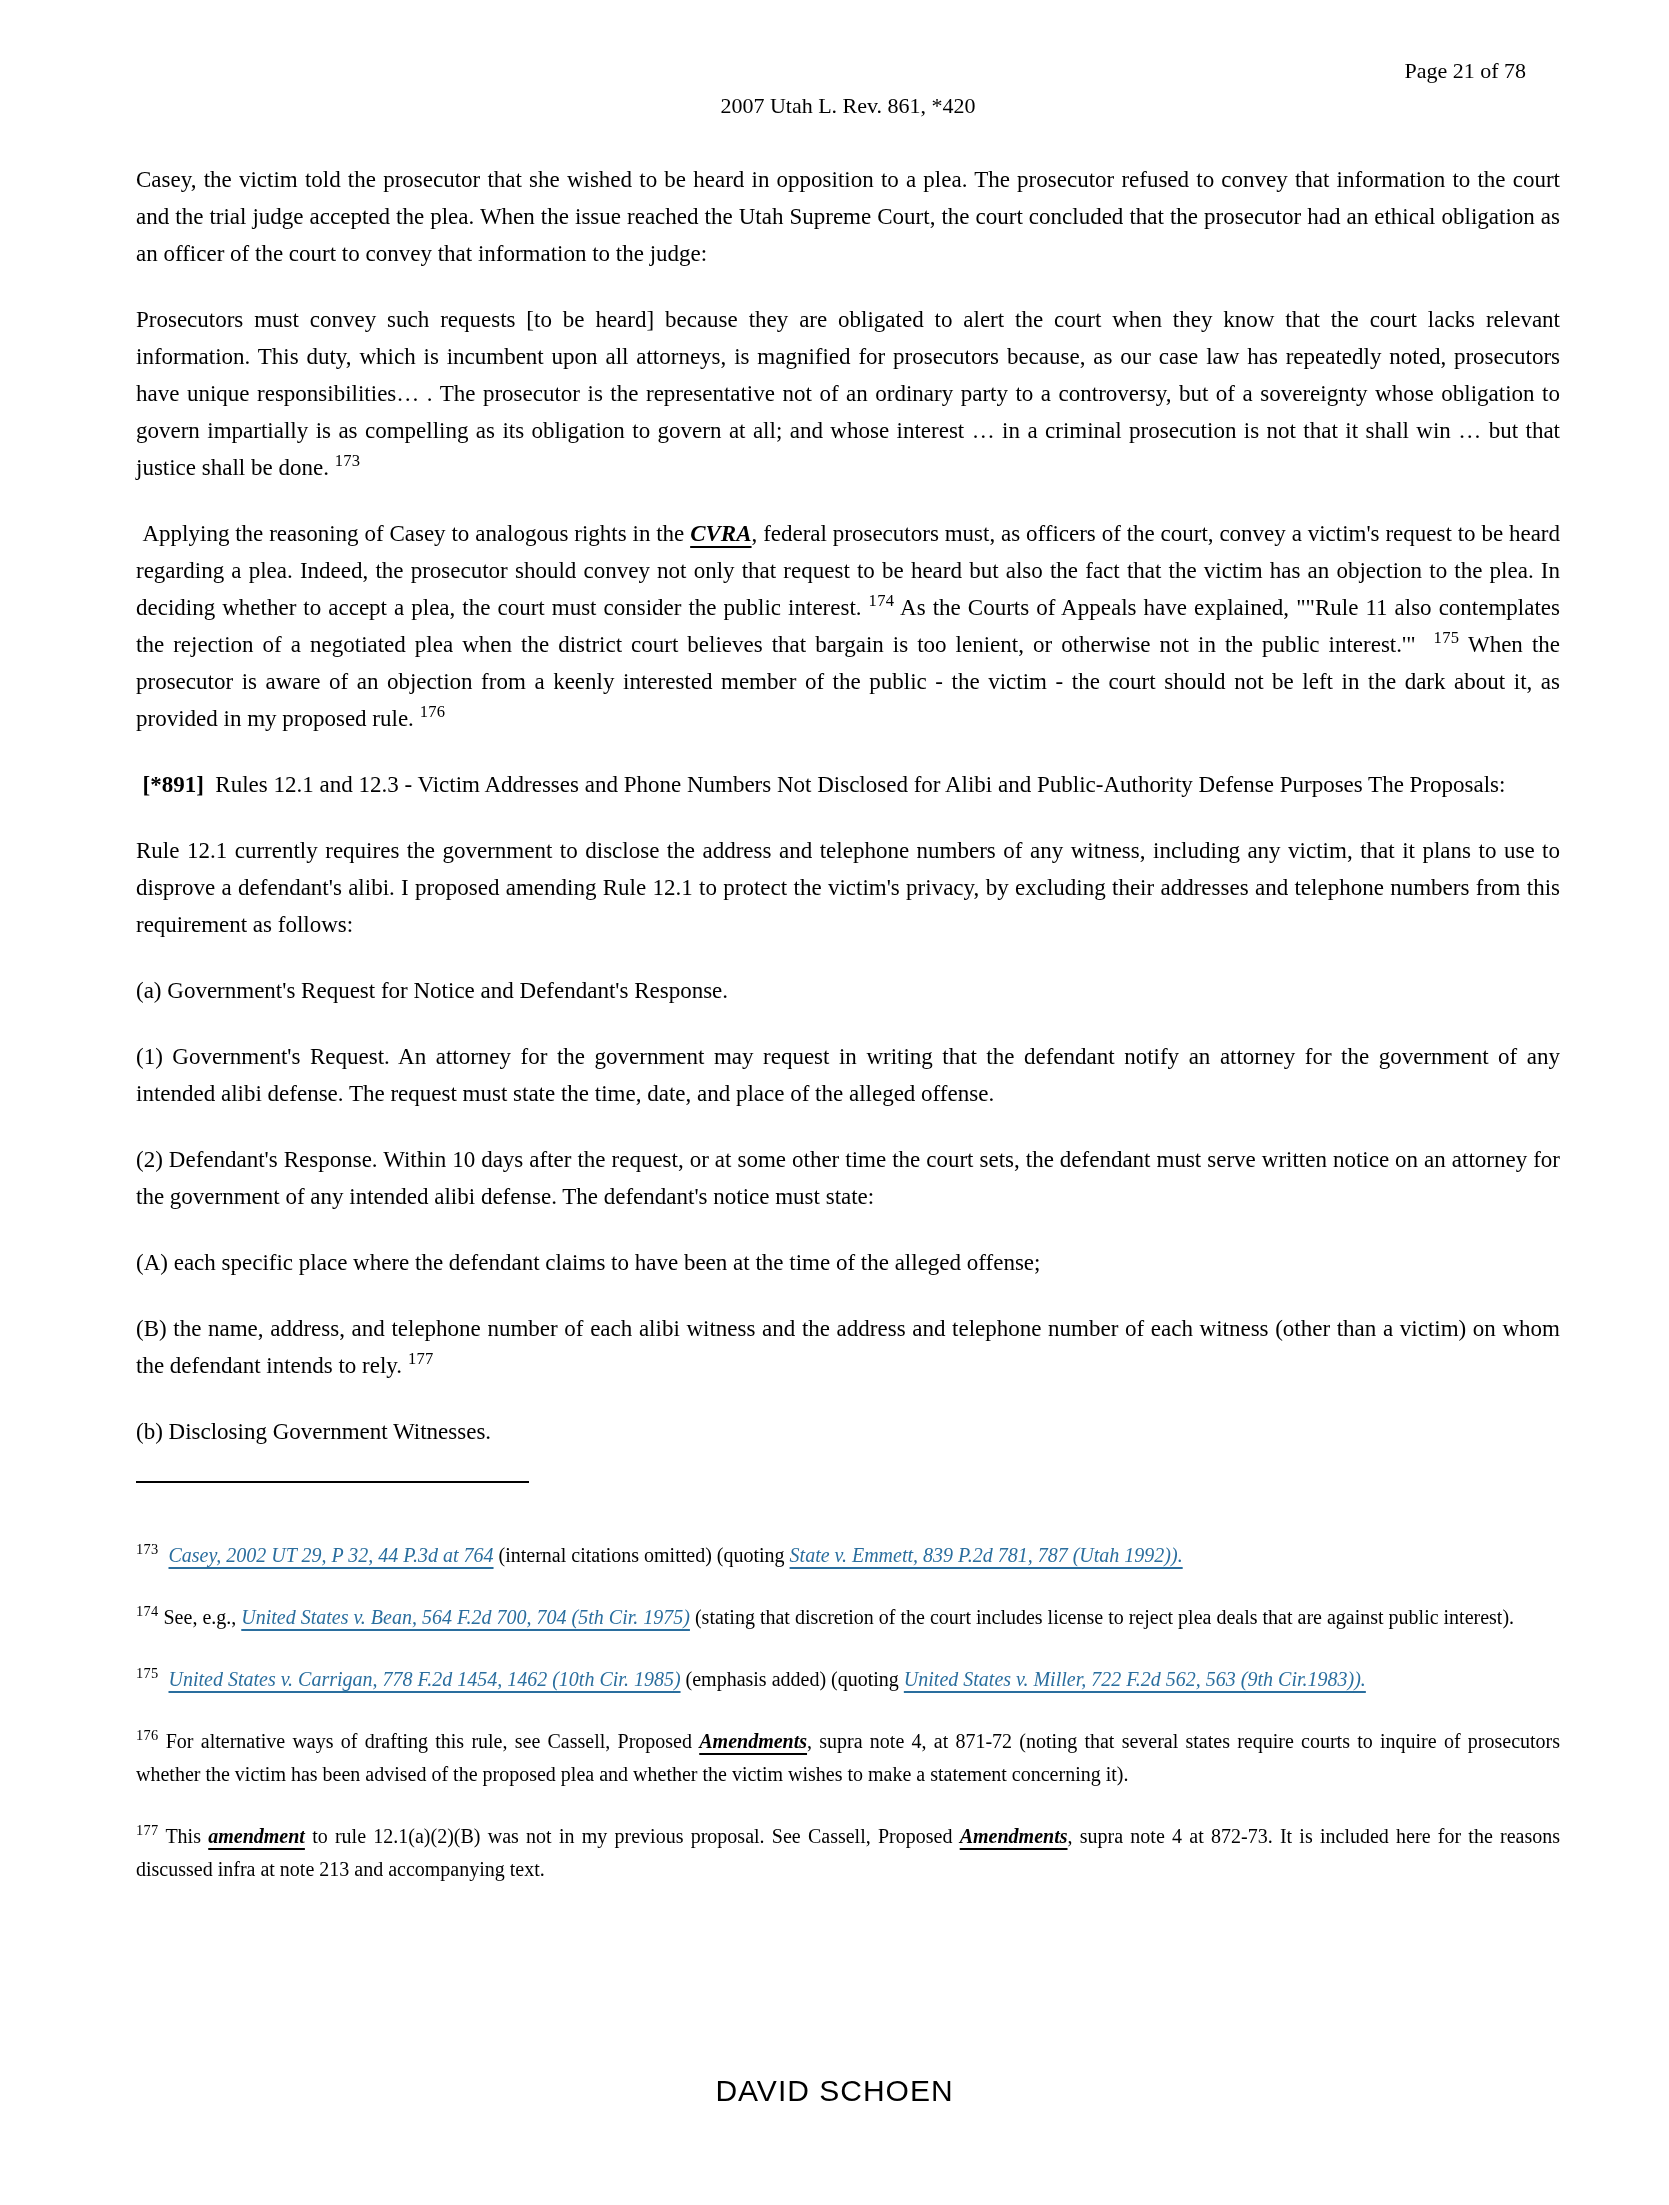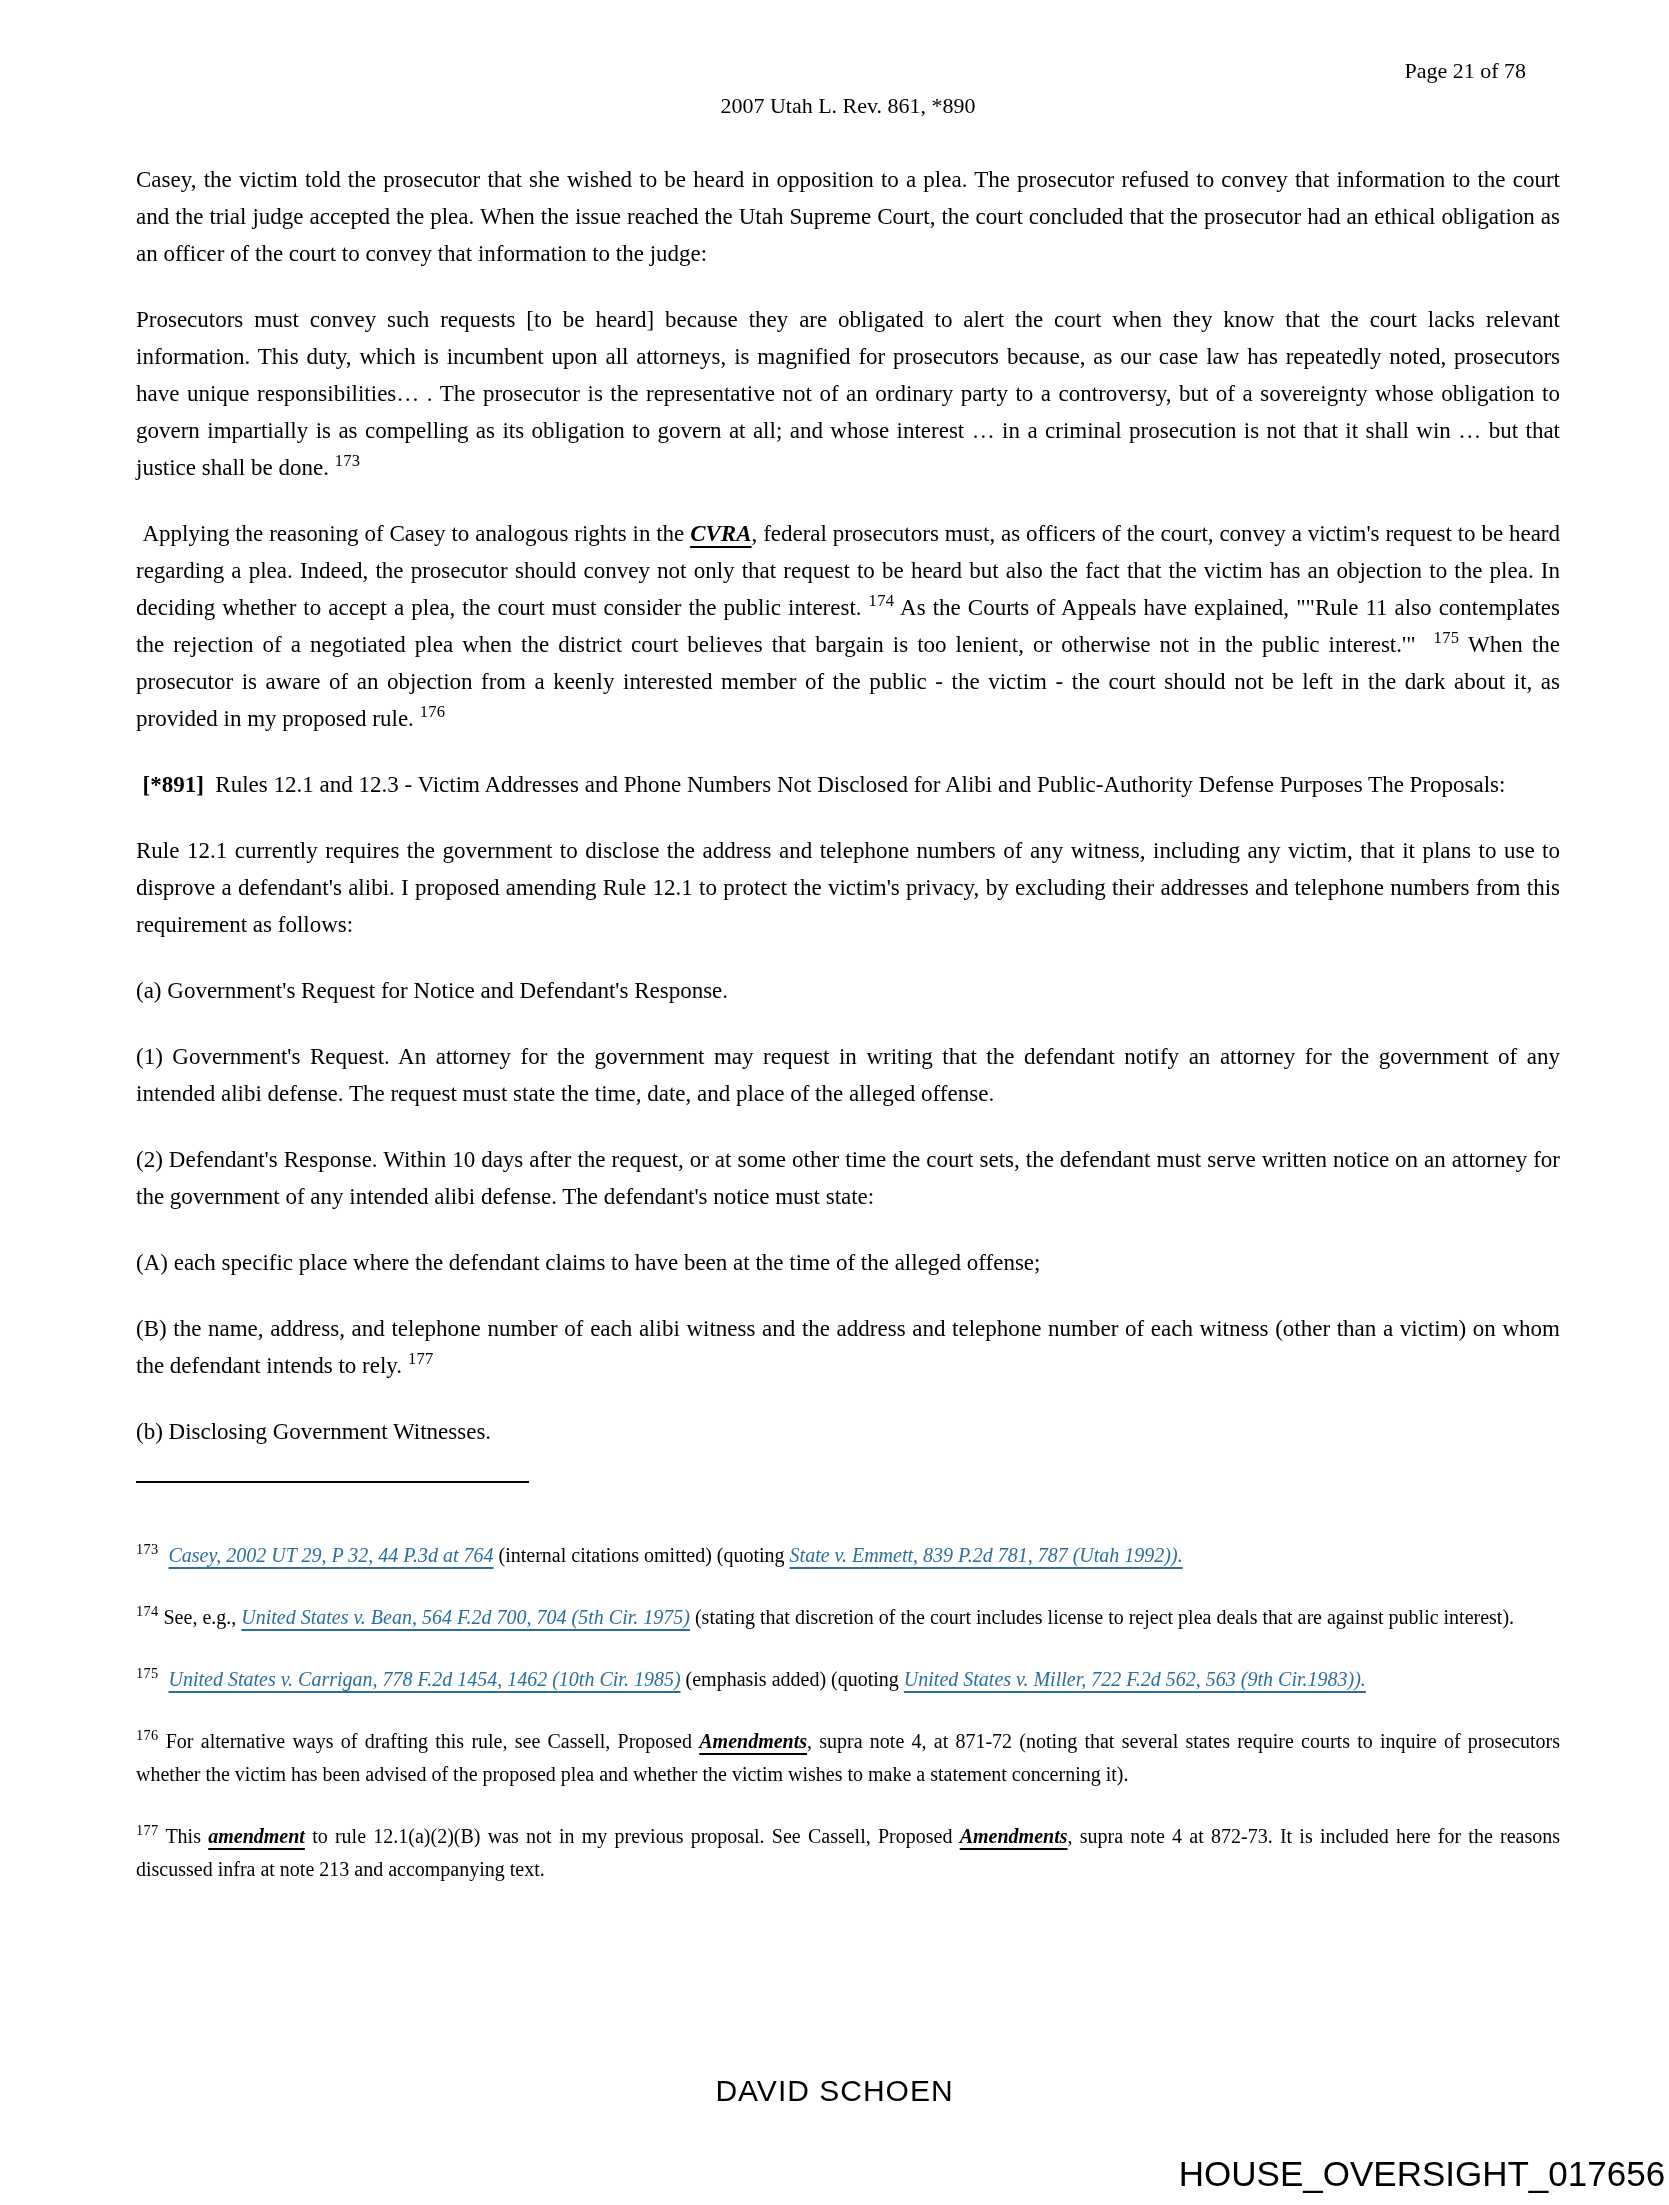--- a/index.html
+++ b/index.html
@@ -85,21 +85,21 @@
     font-family:"Liberation Sans","DejaVu Sans",sans-serif;
     font-size:35px;
   }
 </style>
 </head>
 <body>
 
 <div class="page">
 
   <div class="page-number">Page 21 of 78</div>
-  <div class="citation">2007 Utah L. Rev. 861, *890</div>
+  <div class="citation">2007 Utah L. Rev. 861, *420</div>
 
   <p class="para"><span>Casey, the victim told the prosecutor that she wished to be heard in opposition to a plea. The prosecutor refused to convey that information to the court and the trial judge accepted the plea. When the issue reached the Utah Supreme Court, the court concluded that the prosecutor had an ethical obligation as an officer of the court to convey that information to the judge:</span></p>
   <p class="para"><span>Prosecutors must convey such requests [to be heard] because they are obligated to alert the court when they know that the court lacks relevant information. This duty, which is incumbent upon all attorneys, is magnified for prosecutors because, as our case law has repeatedly noted, prosecutors have unique responsibilities… . The prosecutor is the representative not of an ordinary party to a controversy, but of a sovereignty whose obligation to govern impartially is as compelling as its obligation to govern at all; and whose interest … in a criminal prosecution is not that it shall win … but that justice shall be done. </span><span class="seg-sup">173</span></p>
   <p class="para indent"><span>Applying the reasoning of Casey to analogous rights in the </span><span class="seg-term">CVRA</span><span>, federal prosecutors must, as officers of the court, convey a victim's request to be heard regarding a plea. Indeed, the prosecutor should convey not only that request to be heard but also the fact that the victim has an objection to the plea. In deciding whether to accept a plea, the court must consider the public interest. </span><span class="seg-sup">174</span><span> As the Courts of Appeals have explained, ""Rule 11 also contemplates the rejection of a negotiated plea when the district court believes that bargain is too lenient, or otherwise not in the public interest.'"&nbsp; </span><span class="seg-sup">175</span><span> When the prosecutor is aware of an objection from a keenly interested member of the public - the victim - the court should not be left in the dark about it, as provided in my proposed rule. </span><span class="seg-sup">176</span></p>
   <p class="para indent"><span class="seg-bold">[*891]</span><span>&nbsp; Rules 12.1 and 12.3 - Victim Addresses and Phone Numbers Not Disclosed for Alibi and Public-Authority Defense Purposes The Proposals:</span></p>
   <p class="para"><span>Rule 12.1 currently requires the government to disclose the address and telephone numbers of any witness, including any victim, that it plans to use to disprove a defendant's alibi. I proposed amending Rule 12.1 to protect the victim's privacy, by excluding their addresses and telephone numbers from this requirement as follows:</span></p>
   <p class="para"><span>(a) Government's Request for Notice and Defendant's Response.</span></p>
   <p class="para"><span>(1) Government's Request. An attorney for the government may request in writing that the defendant notify an attorney for the government of any intended alibi defense. The request must state the time, date, and place of the alleged offense.</span></p>
   <p class="para"><span>(2) Defendant's Response. Within 10 days after the request, or at some other time the court sets, the defendant must serve written notice on an attorney for the government of any intended alibi defense. The defendant's notice must state:</span></p>
   <p class="para"><span>(A) each specific place where the defendant claims to have been at the time of the alleged offense;</span></p>
@@ -108,16 +108,15 @@
 
   <hr class="fn-separator">
 
   <p class="footnote"><span class="seg-sup">173</span><span>&nbsp; </span><span class="seg-link">Casey, 2002 UT 29, P 32, 44 P.3d at 764</span><span> (internal citations omitted) (quoting </span><span class="seg-link">State v. Emmett, 839 P.2d 781, 787 (Utah 1992)).</span></p>
   <p class="footnote"><span class="seg-sup">174</span><span> See, e.g., </span><span class="seg-link">United States v. Bean, 564 F.2d 700, 704 (5th Cir. 1975)</span><span> (stating that discretion of the court includes license to reject plea deals that are against public interest).</span></p>
   <p class="footnote"><span class="seg-sup">175</span><span>&nbsp; </span><span class="seg-link">United States v. Carrigan, 778 F.2d 1454, 1462 (10th Cir. 1985)</span><span> (emphasis added) (quoting </span><span class="seg-link">United States v. Miller, 722 F.2d 562, 563 (9th Cir.1983)).</span></p>
   <p class="footnote"><span class="seg-sup">176</span><span> For alternative ways of drafting this rule, see Cassell, Proposed </span><span class="seg-term">Amendments</span><span>, supra note 4, at 871-72 (noting that several states require courts to inquire of prosecutors whether the victim has been advised of the proposed plea and whether the victim wishes to make a statement concerning it).</span></p>
   <p class="footnote"><span class="seg-sup">177</span><span> This </span><span class="seg-term">amendment</span><span> to rule 12.1(a)(2)(B) was not in my previous proposal. See Cassell, Proposed </span><span class="seg-term">Amendments</span><span>, supra note 4 at 872-73. It is included here for the reasons discussed infra at note 213 and accompanying text.</span></p>
 
   <div class="author">DAVID SCHOEN</div>
-  <div class="bates">HOUSE_OVERSIGHT_017656</div>
 
 </div>
 
 
 </body></html>

